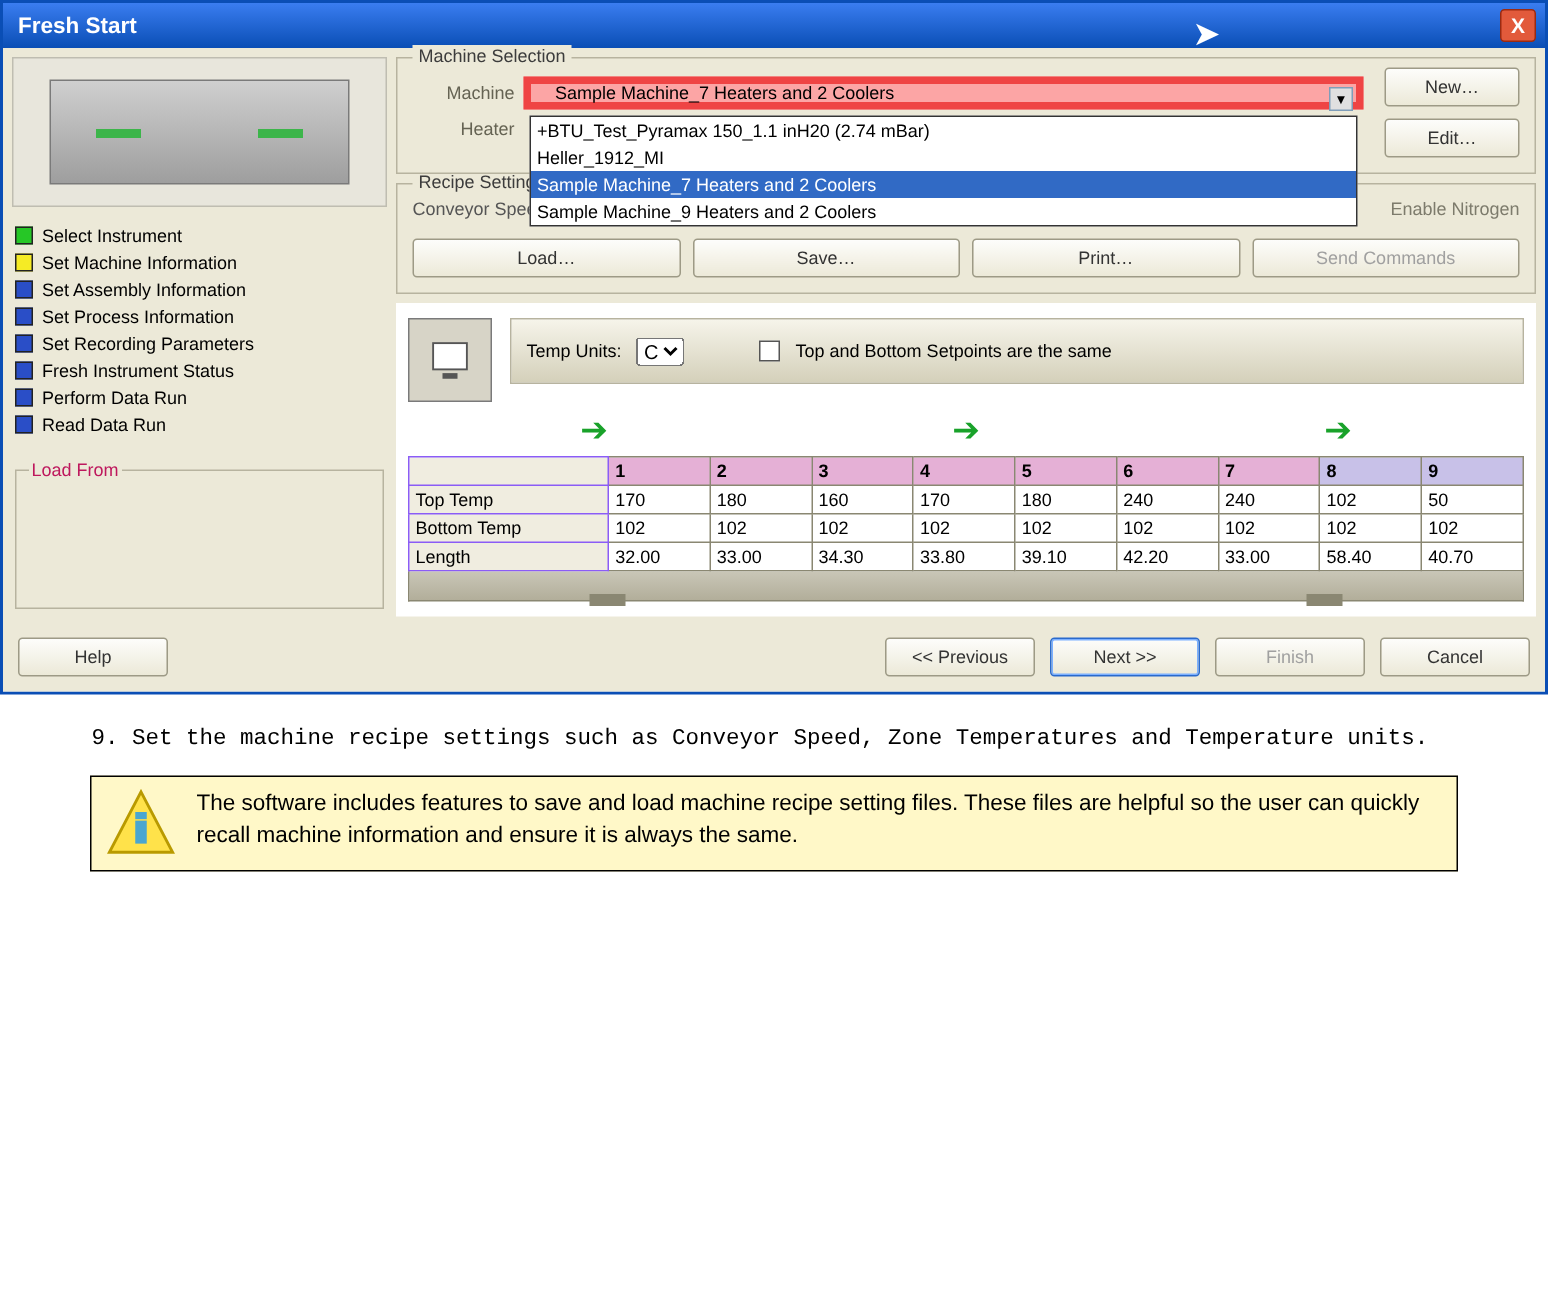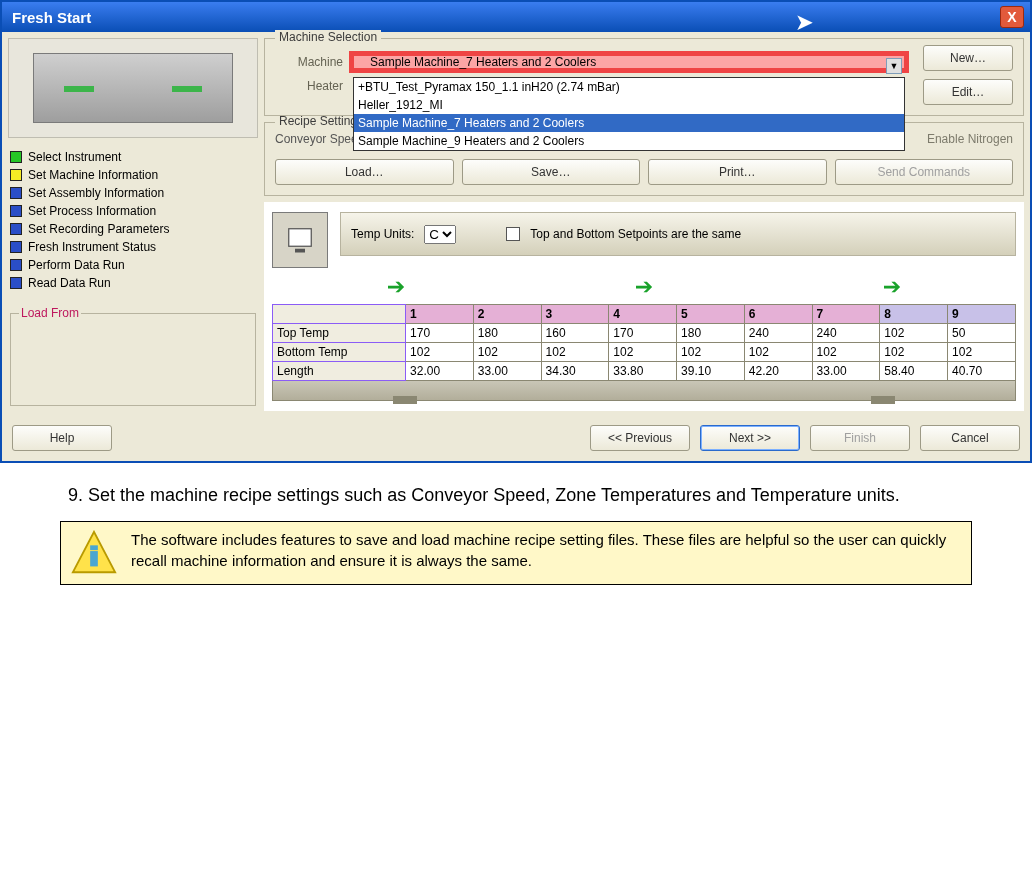--- a/index.html
+++ b/index.html
@@ -199,21 +199,21 @@
   .tb-foot::before{left:120px;}
   .tb-foot::after{right:120px;}
 
   .navrow{display:flex; justify-content:flex-end; gap:10px; padding:8px 4px 4px;}
   .navrow .btn{min-width:100px;}
   .navrow .btn.focus{border:1px solid #2a6acc; box-shadow:0 0 0 1px #7cb0ff inset;}
 
   
   .doc{padding:20px 40px;}
   .doc ol{margin:0; padding-left:48px;}
-  .doc li{font-family:Liberation Sans, sans-serif; font-size:18px; line-height:1.35;}
+  .doc li{font-family:Liberation Mono, monospace; font-size:15px; line-height:1.35;}
   .tipbox{
     margin:14px 20px 0 20px;
     border:1px solid #000;
     background:#fff8c8;
     display:flex; align-items:flex-start; gap:14px;
     padding:8px 10px;
   }
   .tipicon{
     width:46px; height:46px; position:relative;
     display:flex; align-items:center; justify-content:center;

